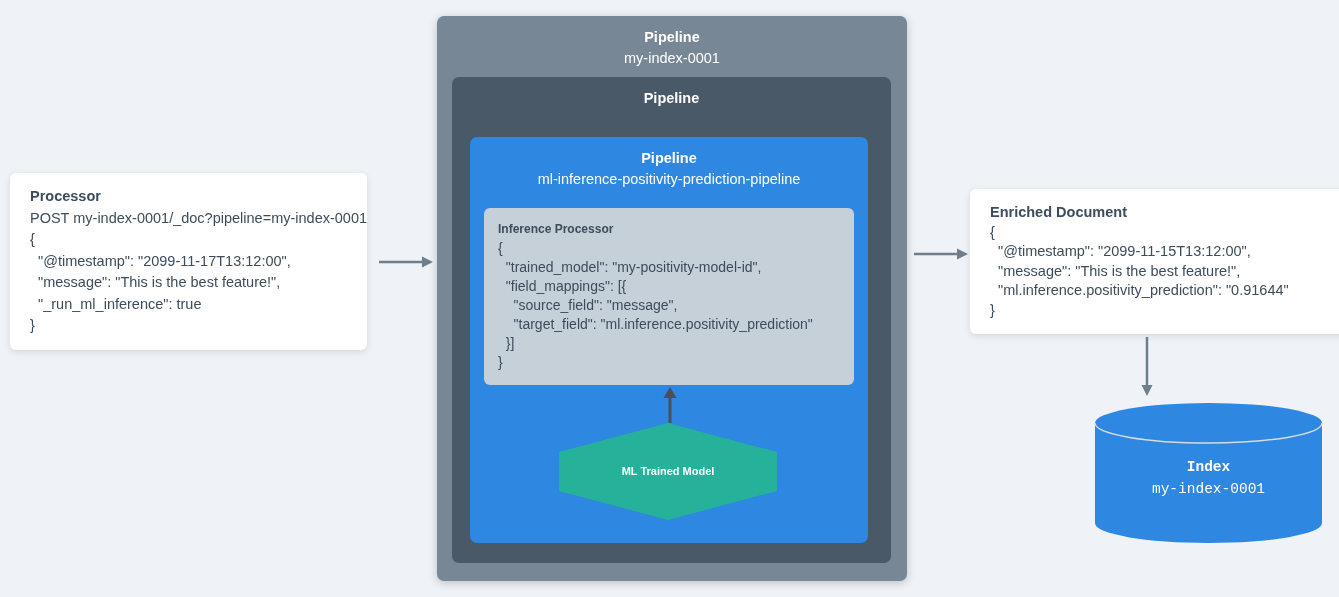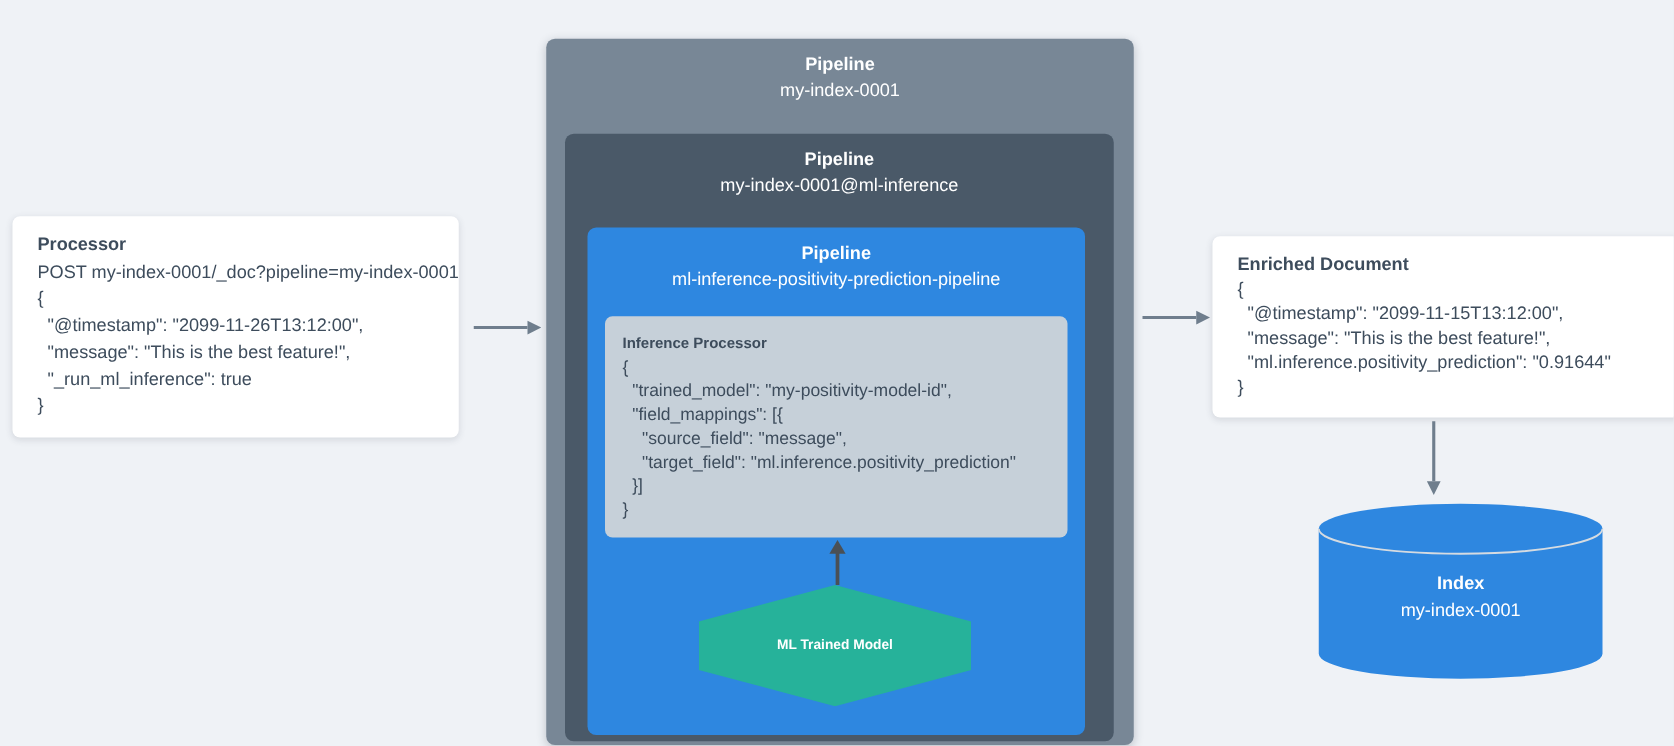--- a/index.html
+++ b/index.html
@@ -10,21 +10,21 @@
     font-family:"Liberation Sans", sans-serif;
   }
   .card {
     position:absolute; background:var(--card-bg,#FFFFFF); border-radius:6px;
     box-shadow:0 2px 6px rgba(50,60,80,.14); font-size:14.5px;
   }
   .card h3 { font-size:14.5px; font-weight:700; }
   pre.code { font-family:inherit; white-space:pre; }
   .doc-card { left:10px; top:173px; width:357px; height:177px; padding:13px 20px; line-height:21.5px; }
   .enriched-card { left:970px; top:189px; width:402px; height:145px; padding:14px 20px; line-height:19.5px; }
-  .pbox { position:absolute; border-radius:7px;margin-top:15px; }
+  .pbox { position:absolute; border-radius:7px; }
   .outer { left:437px; top:16px; width:470px; height:565px; background:var(--outer-box,#788796); box-shadow:0 2px 8px rgba(40,50,70,.25); }
   .middle { left:15px; top:61px; width:439px; height:486px; background:var(--middle-box,#4A5968); }
   .blue { left:18px; top:60px; width:398px; height:406px; background:var(--blue-box,#2E87E0); }
   .box-head { padding-top:11px; text-align:center; color:var(--text-light,#FFFFFF); font-size:14.5px; line-height:20.5px; }
   .bold { font-weight:700; }
   .processor {
     position:absolute; left:14px; top:71px; width:370px; height:177px;
     background:var(--processor-bg,#C6D0D9); border-radius:6px; padding:12px 14px;
     font-size:14px; line-height:19px; color:var(--text-dark,#3D4C5C);
   }
@@ -34,58 +34,57 @@
     background:var(--hexagon,#26B29A);
     clip-path:polygon(50% 0, 100% 30%, 100% 70%, 50% 100%, 0 70%, 0 30%);
     color:var(--text-light,#FFFFFF); text-align:center; font-size:11px; line-height:21px;
     display:flex; flex-direction:column; justify-content:center;
   }
   .arrow { position:absolute; }
   .arrow .line { stroke:var(--arrow-gray,#6F7E8D); stroke-width:2.5; fill:none; }
   .arrow .head { fill:var(--arrow-gray,#6F7E8D); }
   .arrow.dark .line { stroke:var(--arrow-dark,#4A5056); stroke-width:3; }
   .arrow.dark .head { fill:var(--arrow-dark,#4A5056); }
-  .cylinder-wrap { position:absolute; left:1054px; top:402px; width:229px; height:142px; }
+  .cylinder-wrap { position:absolute; left:1094px; top:402px; width:229px; height:142px;font-family:Liberation Mono, monospace; }
   .cyl-fill { fill:var(--cylinder,#2E87E0); }
   .cyl-rim { stroke:var(--cylinder-rim,#D5DBE1); stroke-width:1.5; fill:none; }
   .cyl-label {
     position:absolute; left:0; top:54px; width:100%; text-align:center;
     color:var(--text-light,#FFFFFF); font-size:14.5px; line-height:22px;
   }
 </style>
 </head>
 <body>
 
 <div class="stage">
 
   <section class="card doc-card">
     <h3>Processor</h3>
     <pre class="code">POST my-index-0001/_doc?pipeline=my-index-0001
 {
-  "@timestamp": "2099-11-26T13:12:00",
+  "@timestamp": "2099-11-17T13:12:00",
   "message": "This is the best feature!",
   "_run_ml_inference": true
 }</pre>
   </section>
 
   <svg class="arrow" style="left:378px; top:253px;" width="56" height="18">
     <line class="line" x1="1" y1="9" x2="44" y2="9"></line>
     <polygon class="head" points="44,3.5 55,9 44,14.5"></polygon>
   </svg>
 
   <section class="pbox outer">
     <div class="box-head">
       <div class="bold">Pipeline</div>
       <div>my-index-0001</div>
     </div>
 
     <section class="pbox middle">
       <div class="box-head">
         <div class="bold">Pipeline</div>
-        <div>my-index-0001@ml-inference</div>
       </div>
 
       <section class="pbox blue">
         <div class="box-head">
           <div class="bold">Pipeline</div>
           <div>ml-inference-positivity-prediction-pipeline</div>
         </div>
 
         <div class="processor">
           <h4>Inference Processor</h4>

